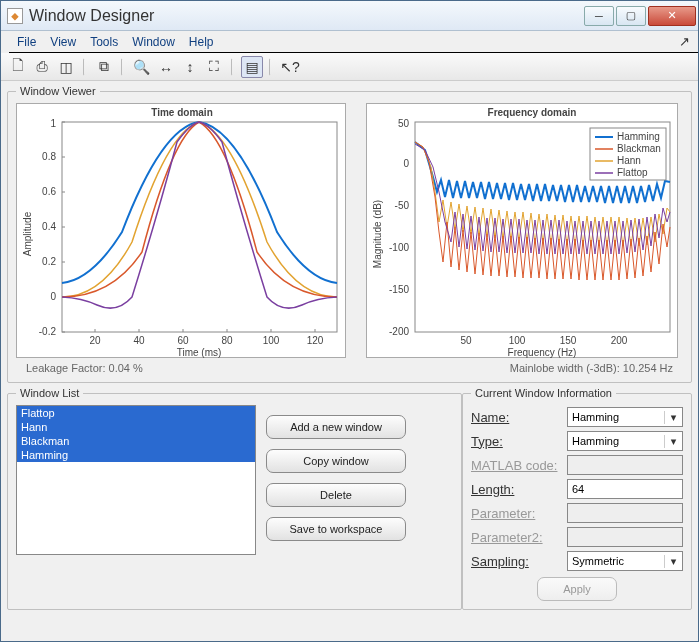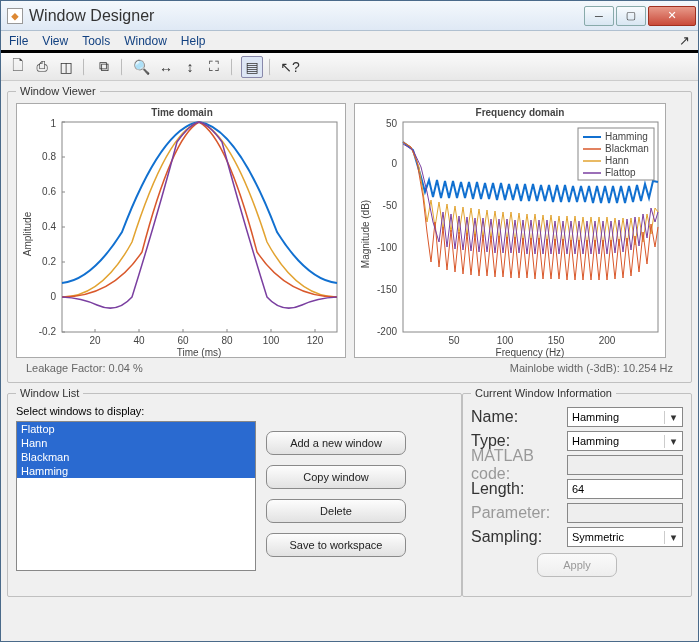--- a/index.html
+++ b/index.html
@@ -5,44 +5,44 @@
   * { box-sizing: border-box; font-family: "Segoe UI", Tahoma, sans-serif; font-size: 11px; }
   body { margin: 0; background: #f0f0f0; width: 699px; height: 642px; overflow: hidden; }
   .window { width: 699px; height: 642px; border: 1px solid #4a6a8a; background: #f0f0f0; display: flex; flex-direction: column; }
   .titlebar { height: 30px; background: linear-gradient(#f4f8fc, #dfe9f5); display: flex; align-items: center; padding: 0 2px 0 6px; border-bottom: 1px solid #b0c0d0; }
   .titlebar .logo { width: 16px; height: 16px; background: #fff; border: 1px solid #999; margin-right: 6px; display:flex; align-items:center; justify-content:center;}
   .titlebar .logo span{font-size:9px;color:#d83; font-weight:bold;}
   .titlebar .title-text { flex: 1; color: #333; font-size: 16px; }
   .winbtns { display: flex; }
   .winbtn { width: 30px; height: 20px; border: 1px solid #8aa; background: linear-gradient(#f8fbfe,#d8e6f2); margin-left: 2px; display:flex; align-items:center; justify-content:center; border-radius:2px; color:#333;}
   .winbtn.close { width: 48px; background: linear-gradient(#e89a8a, #c94a3a); border-color:#a03020; color:#fff;}
-  .menubar { height: 22px; background: #f0f0f0; display: flex; align-items: center; padding: 0 8px; color: #114080; border-bottom:3px solid #000000;}
+  .menubar { height: 22px; background: #f0f0f0; display: flex; align-items: center; padding: 0 8px; color: #114080; border-bottom:1px solid #000000;margin-left:8px;}
   .menubar .menu-item { margin-right: 14px; font-size: 12px; }
   .menubar .spacer { flex:1; }
   .menubar .restore-icon { color:#333; font-size:13px; }
   .toolbar { height: 28px; background: linear-gradient(#fafafa,#e8e8e8); display: flex; align-items: center; padding: 0 6px; border-bottom:1px solid #ccc;}
   .toolbtn { width:22px; height:22px; display:flex; align-items:center; justify-content:center; margin-right:2px; border:1px solid transparent; border-radius:2px; color:#333; font-size:14px;}
   .toolbtn.sep { width:6px; margin:0 4px; border-left:1px solid #bbb; height:18px; }
   .toolbtn.active { border:1px solid #88a; background:#dde6f5; }
   .content { flex:1; padding: 4px 6px 6px 6px; display:flex; flex-direction:column; gap:4px;}
   fieldset { border:1px solid #c0c0c0; border-radius:2px; margin:0; padding:6px 8px 8px 8px; background:#f0f0f0;}
   legend { font-size:11px; color:#333; padding:0 4px; }
-  .viewer-body { display:flex; gap:8px; }
+  .viewer-body { display:flex; gap:20px; }
   .plot-box { background:#fff; border:1px solid #aaa; position:relative; }
   .stats-row { display:flex; justify-content:space-between; padding:4px 10px 0 10px; color:#666; font-size:11px;}
   .bottom-row { display:flex; gap:0; flex:0 0 210px;}
   .window-list { flex:1; }
   .wl-body { display:flex; gap:10px; align-items:flex-start;}
   .listbox { width:240px; height:150px; background:#fff; border:1px solid #888; overflow:auto; }
   .listbox .item { padding:1px 4px; background:#2a6ad0; color:#fff; font-size:11px; }
   .wl-buttons { display:flex; flex-direction:column; gap:10px; width:140px; margin-top:10px;}
   .btn { height:24px; background:linear-gradient(#fdfdfd,#e2e2e2); border:1px solid #8a8a8a; border-radius:7px; font-size:11px; color:#222; display:flex; align-items:center; justify-content:center;}
   .cwi { flex:0 0 230px; }
   .form-row { display:flex; align-items:center; height:24px; gap:6px;}
-  .form-row label { flex:0 0 90px; font-size:16px; color:#333;}
+  .form-row label { flex:0 0 90px; font-size:13px; color:#333;text-decoration:underline;}
   .form-row.disabled label { color:#999; }
   .form-row .field { flex:1; }
   .combo, .tinput { height:20px; border:1px solid #888; background:#fff; display:flex; align-items:center; padding:0 4px; font-size:11px; width:100%; position:relative;}
   .combo .caret { margin-left:auto; width:14px; text-align:center; color:#333; border-left:1px solid #ccc; padding-left:4px;}
   .tinput.disabled, .combo.disabled { background:#eee; color:#999;}
   .apply-row{ display:flex; justify-content:center; margin-top:4px;}
   .apply-row .btn { width:80px; color:#999; border-color:#bbb; background:linear-gradient(#fafafa,#eee);}
   svg text { font-size:10px; fill:#444; }
   .legend-box { fill:#fff; stroke:#888; }
 </style>
@@ -182,21 +182,20 @@
       </div>
       <div class="stats-row">
         <span>Leakage Factor: 0.04 %</span>
         <span>Mainlobe width (-3dB): 10.254 Hz</span>
       </div>
     </fieldset>
 
     <div class="bottom-row">
       <fieldset class="window-list">
         <legend>Window List</legend>
-        <div style="margin-bottom:4px">Select windows to display:</div>
         <div class="wl-body">
           <div class="listbox">
             <div class="item">Flattop</div>
             <div class="item">Hann</div>
             <div class="item">Blackman</div>
             <div class="item">Hamming</div>
           </div>
           <div class="wl-buttons">
             <div class="btn">Add a new window</div>
             <div class="btn">Copy window</div>
@@ -239,20 +238,26 @@
                 <span>64</span>
               </div>
             </div>
         </div>
         <div class="form-row disabled">
           <label>Parameter:</label>
           <div class="field">
               <div class="tinput disabled"></div>
             </div>
         </div>
+        <div class="form-row disabled">
+          <label>Parameter2:</label>
+          <div class="field">
+              <div class="tinput disabled"></div>
+            </div>
+        </div>
         <div class="form-row">
           <label>Sampling:</label>
           <div class="field">
               <div class="combo">
                 <span>Symmetric</span>
                 <span class="caret">▾</span>
               </div>
             </div>
         </div>
         <div class="apply-row">

